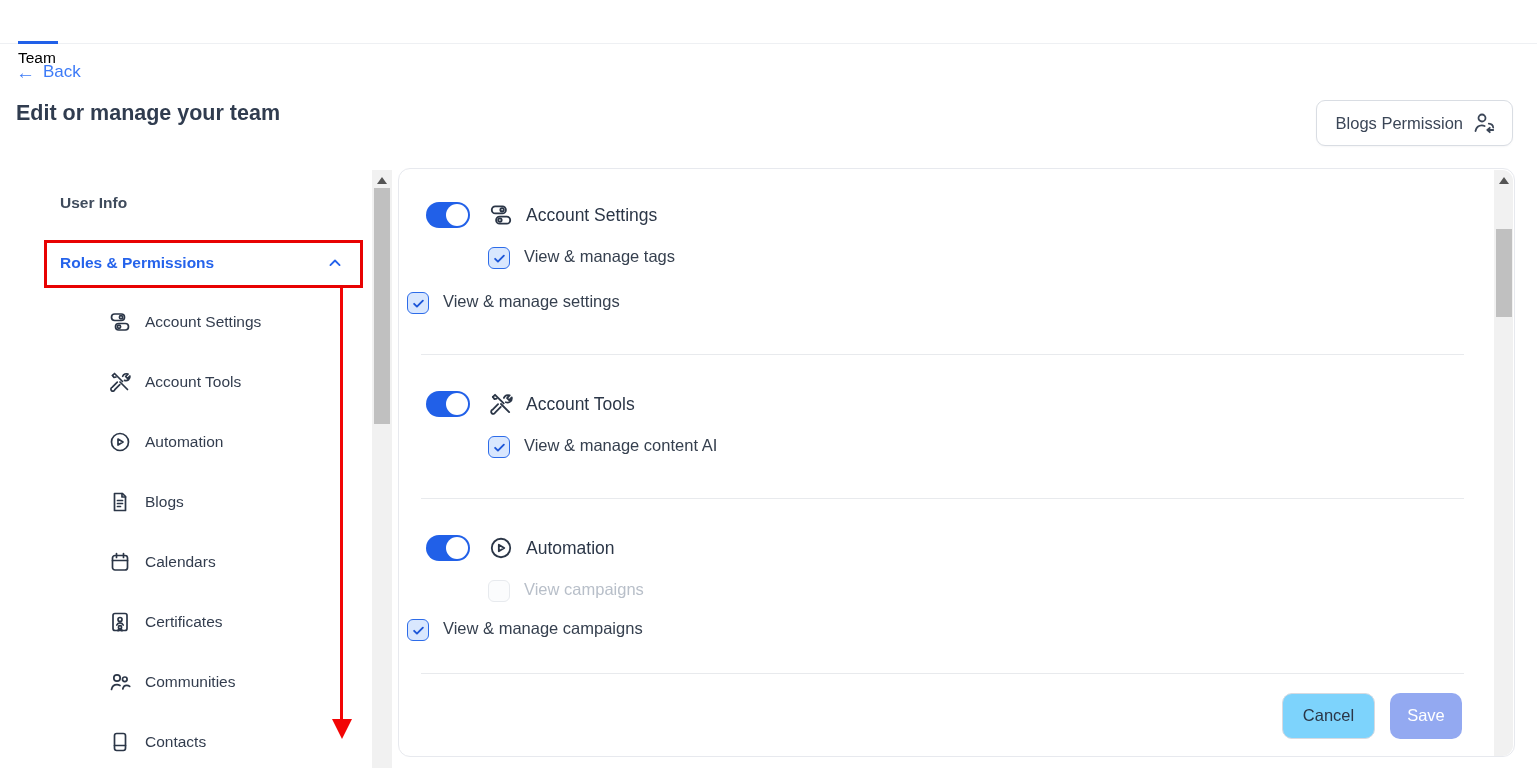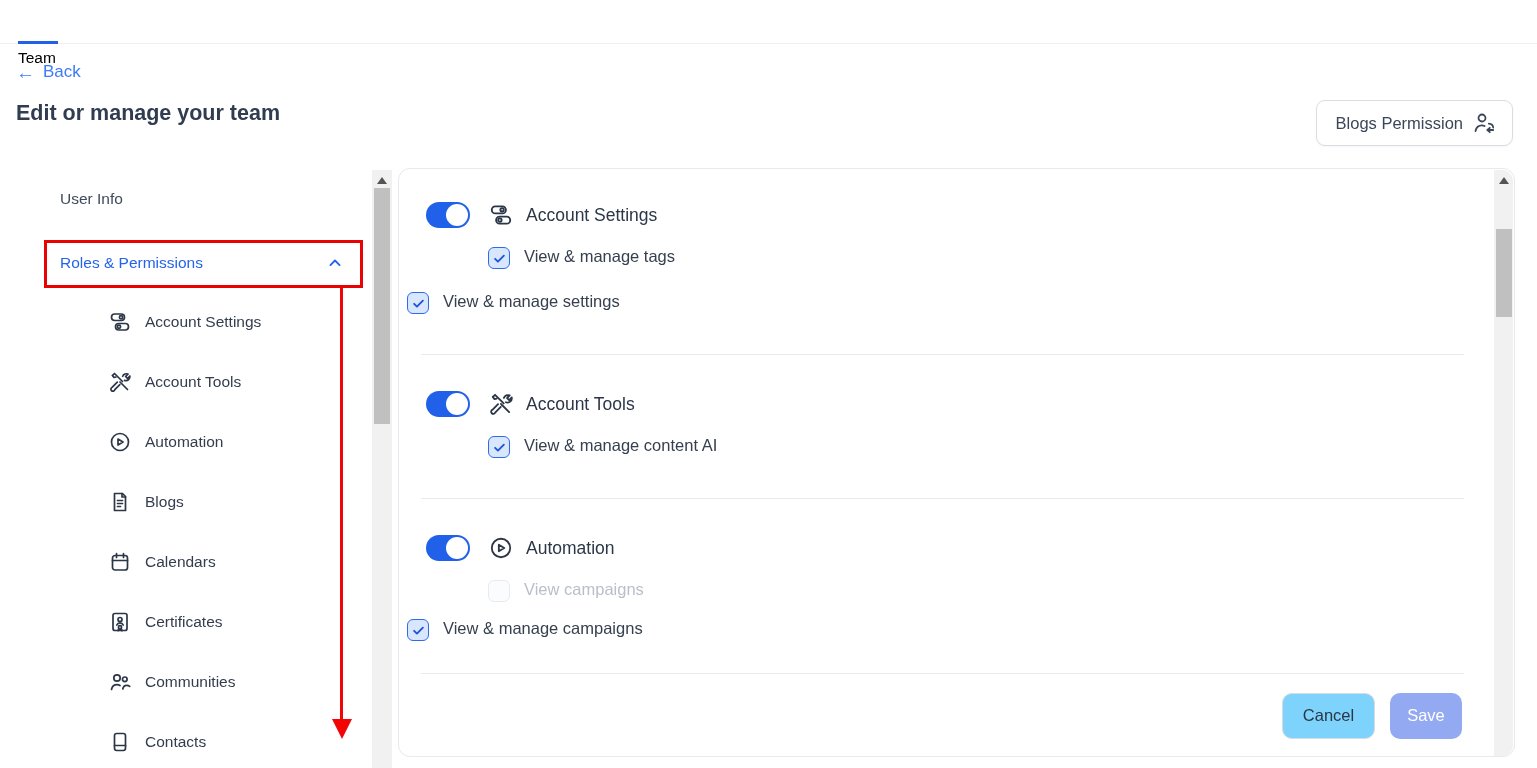--- a/index.html
+++ b/index.html
@@ -14,22 +14,22 @@
 
   
   .back-link { position:absolute; left:16px; top:62px; font-size:17px; color:#3d7bf7; display:flex; align-items:center; gap:8px; cursor:pointer; text-decoration:none; }
   .back-arrow { font-size:19px; line-height:1; }
   .page-title { position:absolute; left:16px; top:101px; font-size:21.5px; font-weight:600; color:#303c4f; }
   .copy-btn { position:absolute; right:24px; top:100px; height:46px; padding:0 16px 0 19px; background:#fff; border:1px solid #d9dde3; border-radius:9px; font-family:inherit; font-size:16.5px; color:#3b4657; display:flex; align-items:center; gap:9px; cursor:pointer; box-shadow:0 1px 2px rgba(16,24,40,.04); }
   .copy-btn svg { width:24px; height:24px; stroke:#3b4657; fill:none; stroke-width:1.8; stroke-linecap:round; stroke-linejoin:round; }
 
   
   .sidebar { position:absolute; left:0; top:160px; width:396px; height:608px; }
-  .sb-item { position:absolute; left:60px; height:26px; display:flex; font-size:15.5px; color:#3f4b5c; cursor:pointer; }
-  .sb-roles { position:absolute; left:60px; top:250px; width:285px; height:26px; display:flex; align-items:center; justify-content:space-between; font-size:15.5px; color:#2563eb; cursor:pointer; }
+  .sb-item { position:absolute; left:60px; height:26px; display:flex; align-items:center; font-size:15.5px; color:#3f4b5c; cursor:pointer;font-weight:bold; }
+  .sb-roles { position:absolute; left:60px; top:250px; width:285px; height:26px; display:flex; align-items:center; justify-content:space-between; font-size:15.5px; color:#2563eb; cursor:pointer;font-weight:bold; }
   .sb-roles svg { width:20px; height:20px; stroke:#2563eb; fill:none; stroke-width:2.2; stroke-linecap:round; stroke-linejoin:round; }
   .sb-sub { position:absolute; left:108px; height:26px; display:flex; align-items:center; gap:13px; font-size:15.5px; color:#333d4e; cursor:pointer; }
   .sb-sub svg { width:24px; height:24px; stroke:#2b3647; fill:none; stroke-width:1.7; stroke-linecap:round; stroke-linejoin:round; flex:0 0 auto; }
 
   
   .anno-box { position:absolute; left:44px; top:240px; width:319px; height:48px; border:3px solid #e80202; pointer-events:none; }
   .anno-line { position:absolute; left:340px; top:288px; width:3px; height:433px; background:#f20505; pointer-events:none; }
   .anno-head { position:absolute; left:332px; top:719px; width:0; height:0; border-left:10px solid transparent; border-right:10px solid transparent; border-top:20px solid #f20505; pointer-events:none; }
 
   

